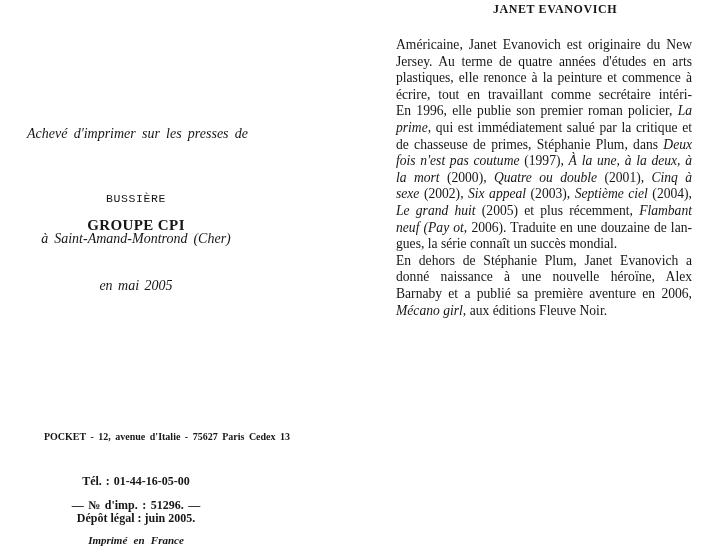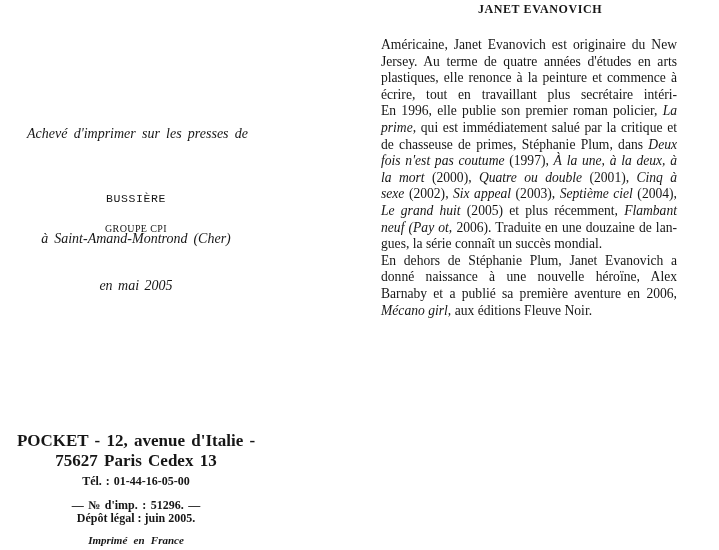--- a/index.html
+++ b/index.html
@@ -23,33 +23,33 @@
   .achev {
     position: absolute; top: 125px; left: 27px; width: 221px;
     font-style: italic; font-size: 14px; line-height: 17px;
     text-align: justify; text-align-last: justify;
   }
   .bussiere {
     top: 192px;
     font-family: Liberation Mono, monospace;
     font-size: 11.5px; letter-spacing: 0.6px;
   }
-  .groupe  { top: 223px; font-weight: normal; font-size: 10px; letter-spacing: 0.4px; }
+  .groupe  { top: 217px; font-weight: bold; font-size: 15px; letter-spacing: 0.4px; }
   .loc     { top: 231px; font-style: italic; font-size: 14px; word-spacing: 2.5px; }
   .datep   { top: 247px; font-style: italic; font-size: 14px; word-spacing: 2px; margin-top: 31px; }
 
-  .pocket  { top: 431px; font-weight: bold; font-size: 17px; word-spacing: 2px; }
+  .pocket  { top: 431px; font-weight: bold; font-size: 10px; word-spacing: 2px; padding-left: 31px; }
   .tel     { top: 446px; font-weight: bold; font-size: 12px; word-spacing: 1px; margin-top: 28px; }
 
   .impnum  { top: 498px; font-weight: bold; font-size: 12px; word-spacing: 1.5px; }
   .depot   { top: 511px; font-weight: bold; font-size: 12px; }
   .france  { top: 534px; font-weight: bold; font-style: italic; font-size: 11px; word-spacing: 3.5px; }
 
   
-  .right-page { position: absolute; left: 381px; top: 0; width: 296px; height: 550px; }
+  .right-page { position: absolute; left: 396px; top: 0; width: 296px; height: 550px; }
   .bio-header {
     position: absolute; top: 2px; left: 0; width: 100%;
     margin: 0; text-align: center; text-indent: 22px;
     font-size: 12px; font-weight: bold; letter-spacing: 0.6px;
     line-height: 14px;
   }
   .bio {
     position: absolute; top: 37px; left: 0; width: 296px;
     font-size: 13.6px; line-height: 16.6px;
   }
@@ -79,21 +79,21 @@
     <div class="lp depot">Dépôt légal : juin 2005.</div>
     <div class="lp france">Imprimé en France</div>
   </section>
 
   <section class="right-page">
     <h1 class="bio-header">JANET EVANOVICH</h1>
     <div class="bio" id="bio-text">
         <div class="bio-line"><span>Américaine, Janet Evanovich est originaire du New</span></div>
         <div class="bio-line"><span>Jersey. Au terme de quatre années d'études en arts</span></div>
         <div class="bio-line"><span>plastiques, elle renonce à la peinture et commence à</span></div>
-        <div class="bio-line"><span>écrire, tout en travaillant plus secrétaire intéri-</span></div>
+        <div class="bio-line"><span>écrire, tout en travaillant comme secrétaire intéri-</span></div>
         <div class="bio-line"><span>En 1996, elle publie son premier roman policier, </span><span class="it">La</span></div>
         <div class="bio-line"><span class="it">prime,</span><span> qui est immédiatement salué par la critique et</span></div>
         <div class="bio-line"><span>de chasseuse de primes, Stéphanie Plum, dans </span><span class="it">Deux</span></div>
         <div class="bio-line"><span class="it">fois n'est pas coutume</span><span> (1997), </span><span class="it">À la une, à la deux, à</span></div>
         <div class="bio-line"><span class="it">la mort</span><span> (2000), </span><span class="it">Quatre ou double</span><span> (2001), </span><span class="it">Cinq à</span></div>
         <div class="bio-line"><span class="it">sexe</span><span> (2002), </span><span class="it">Six appeal</span><span> (2003), </span><span class="it">Septième ciel</span><span> (2004),</span></div>
         <div class="bio-line"><span class="it">Le grand huit</span><span> (2005) et plus récemment, </span><span class="it">Flambant</span></div>
         <div class="bio-line"><span class="it">neuf (Pay ot,</span><span> 2006). Traduite en une douzaine de lan-</span></div>
         <div class="bio-line last"><span>gues, la série connaît un succès mondial.</span></div>
         <div class="bio-line"><span>En dehors de Stéphanie Plum, Janet Evanovich a</span></div>

